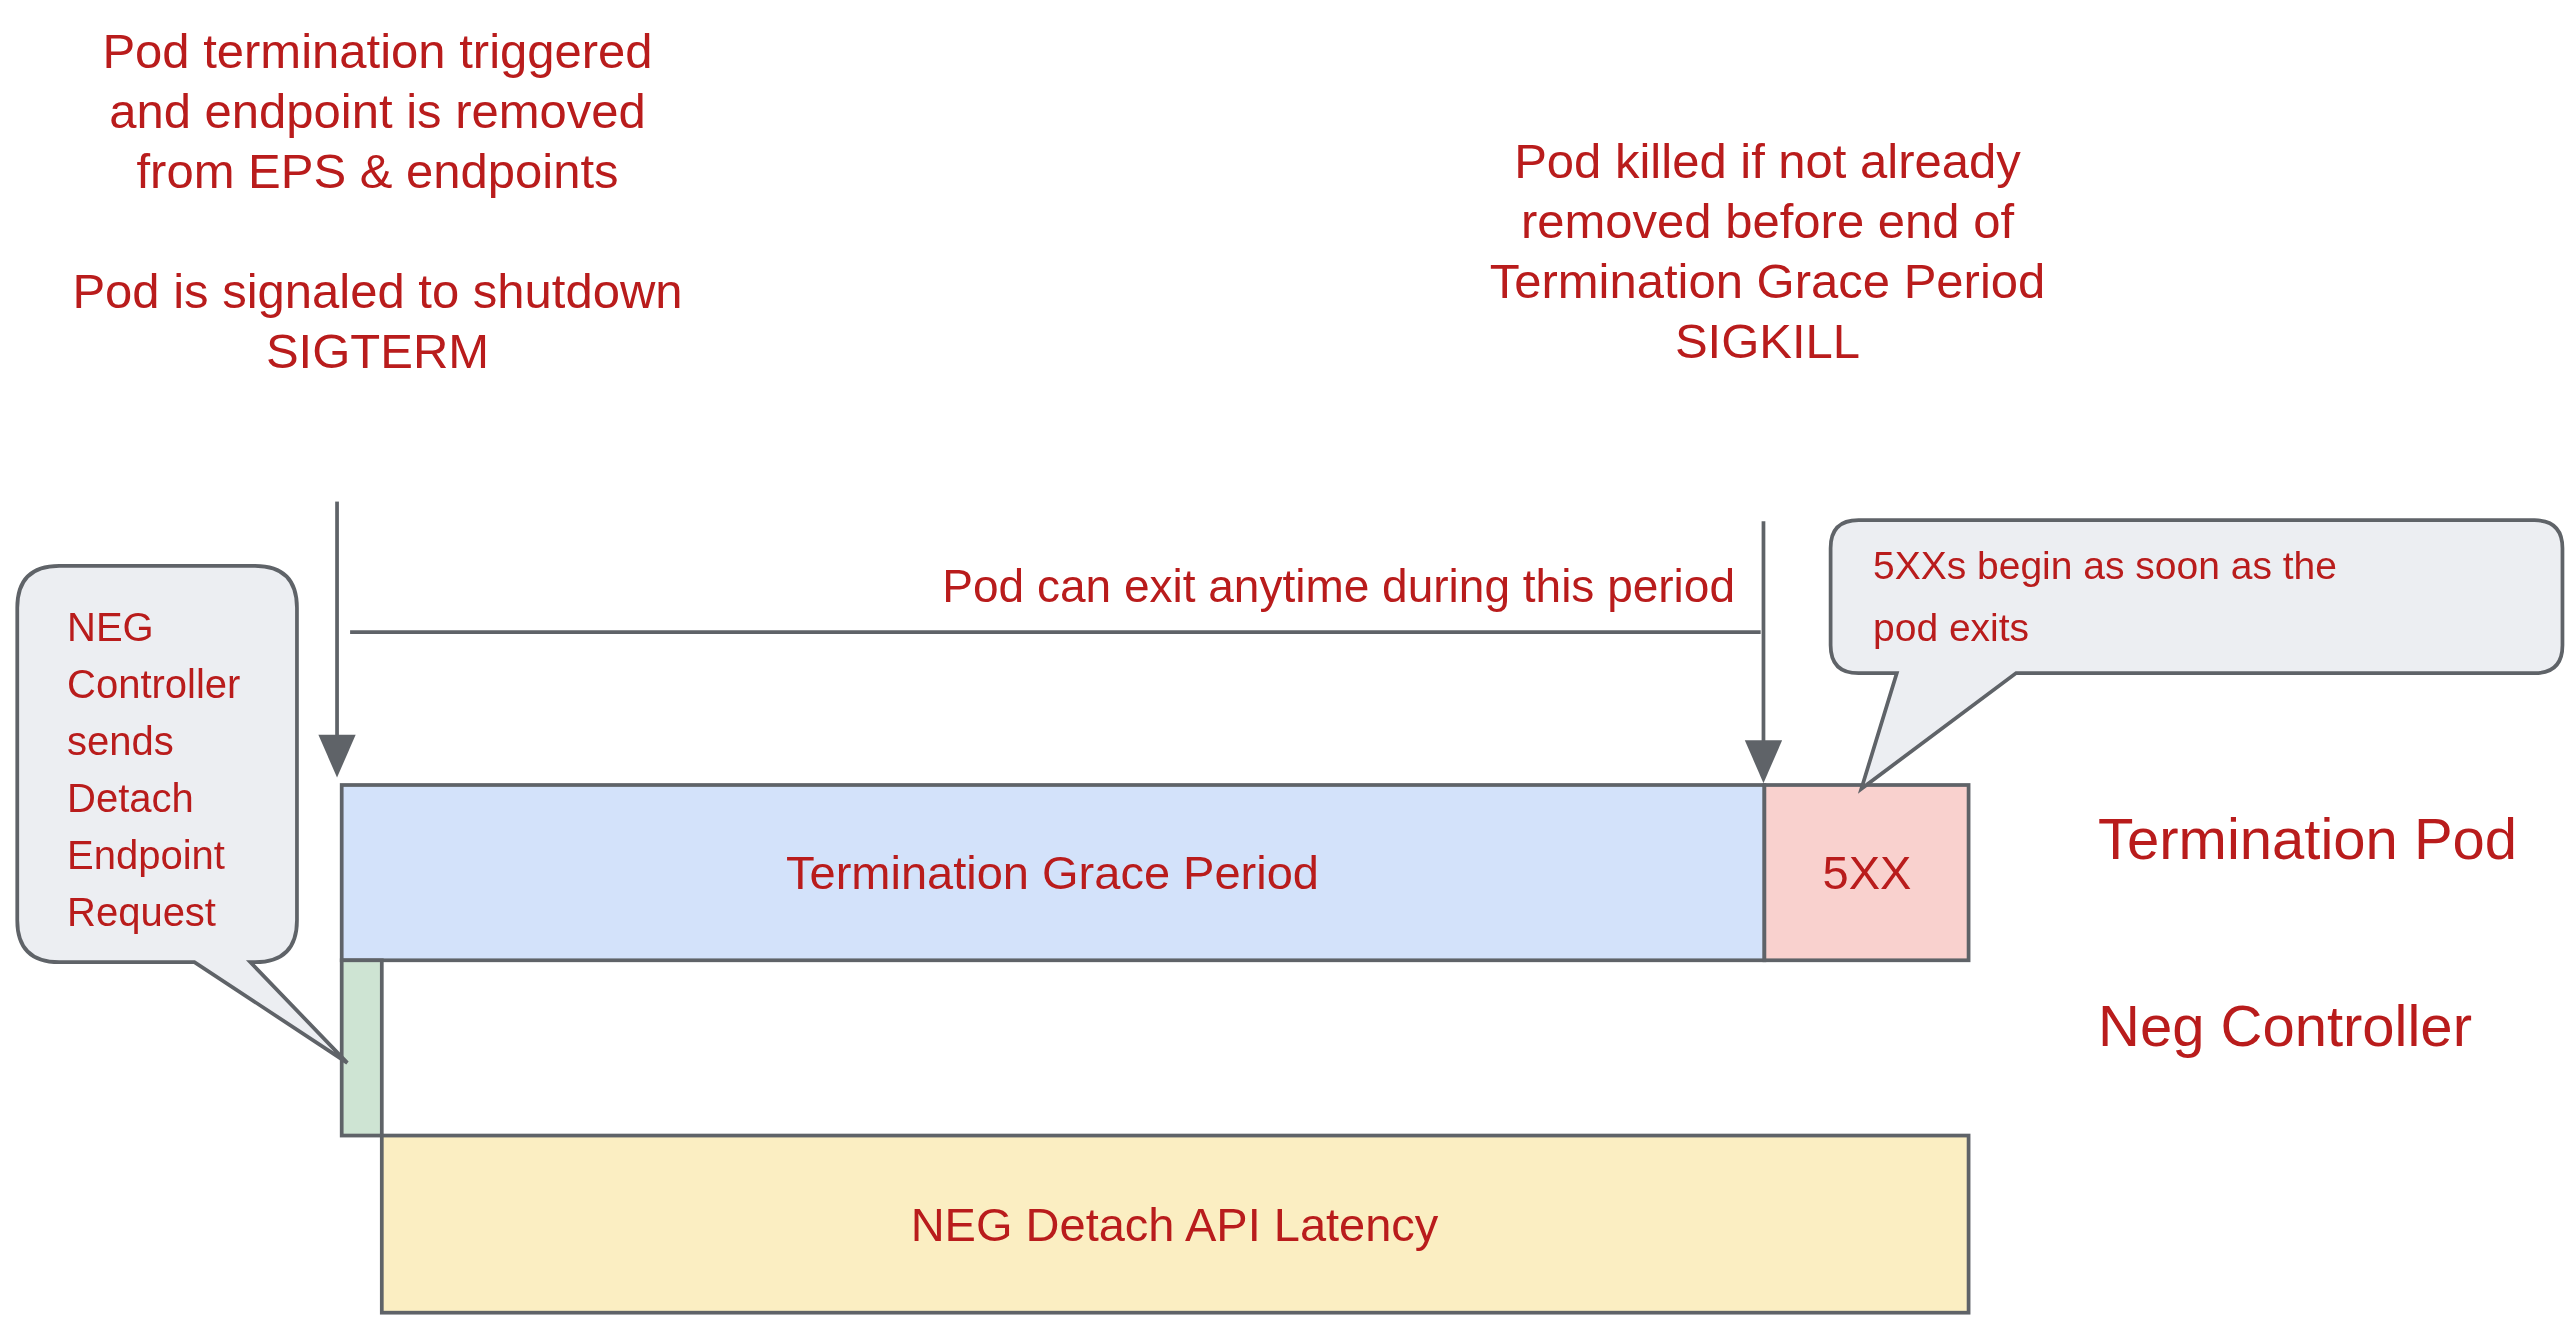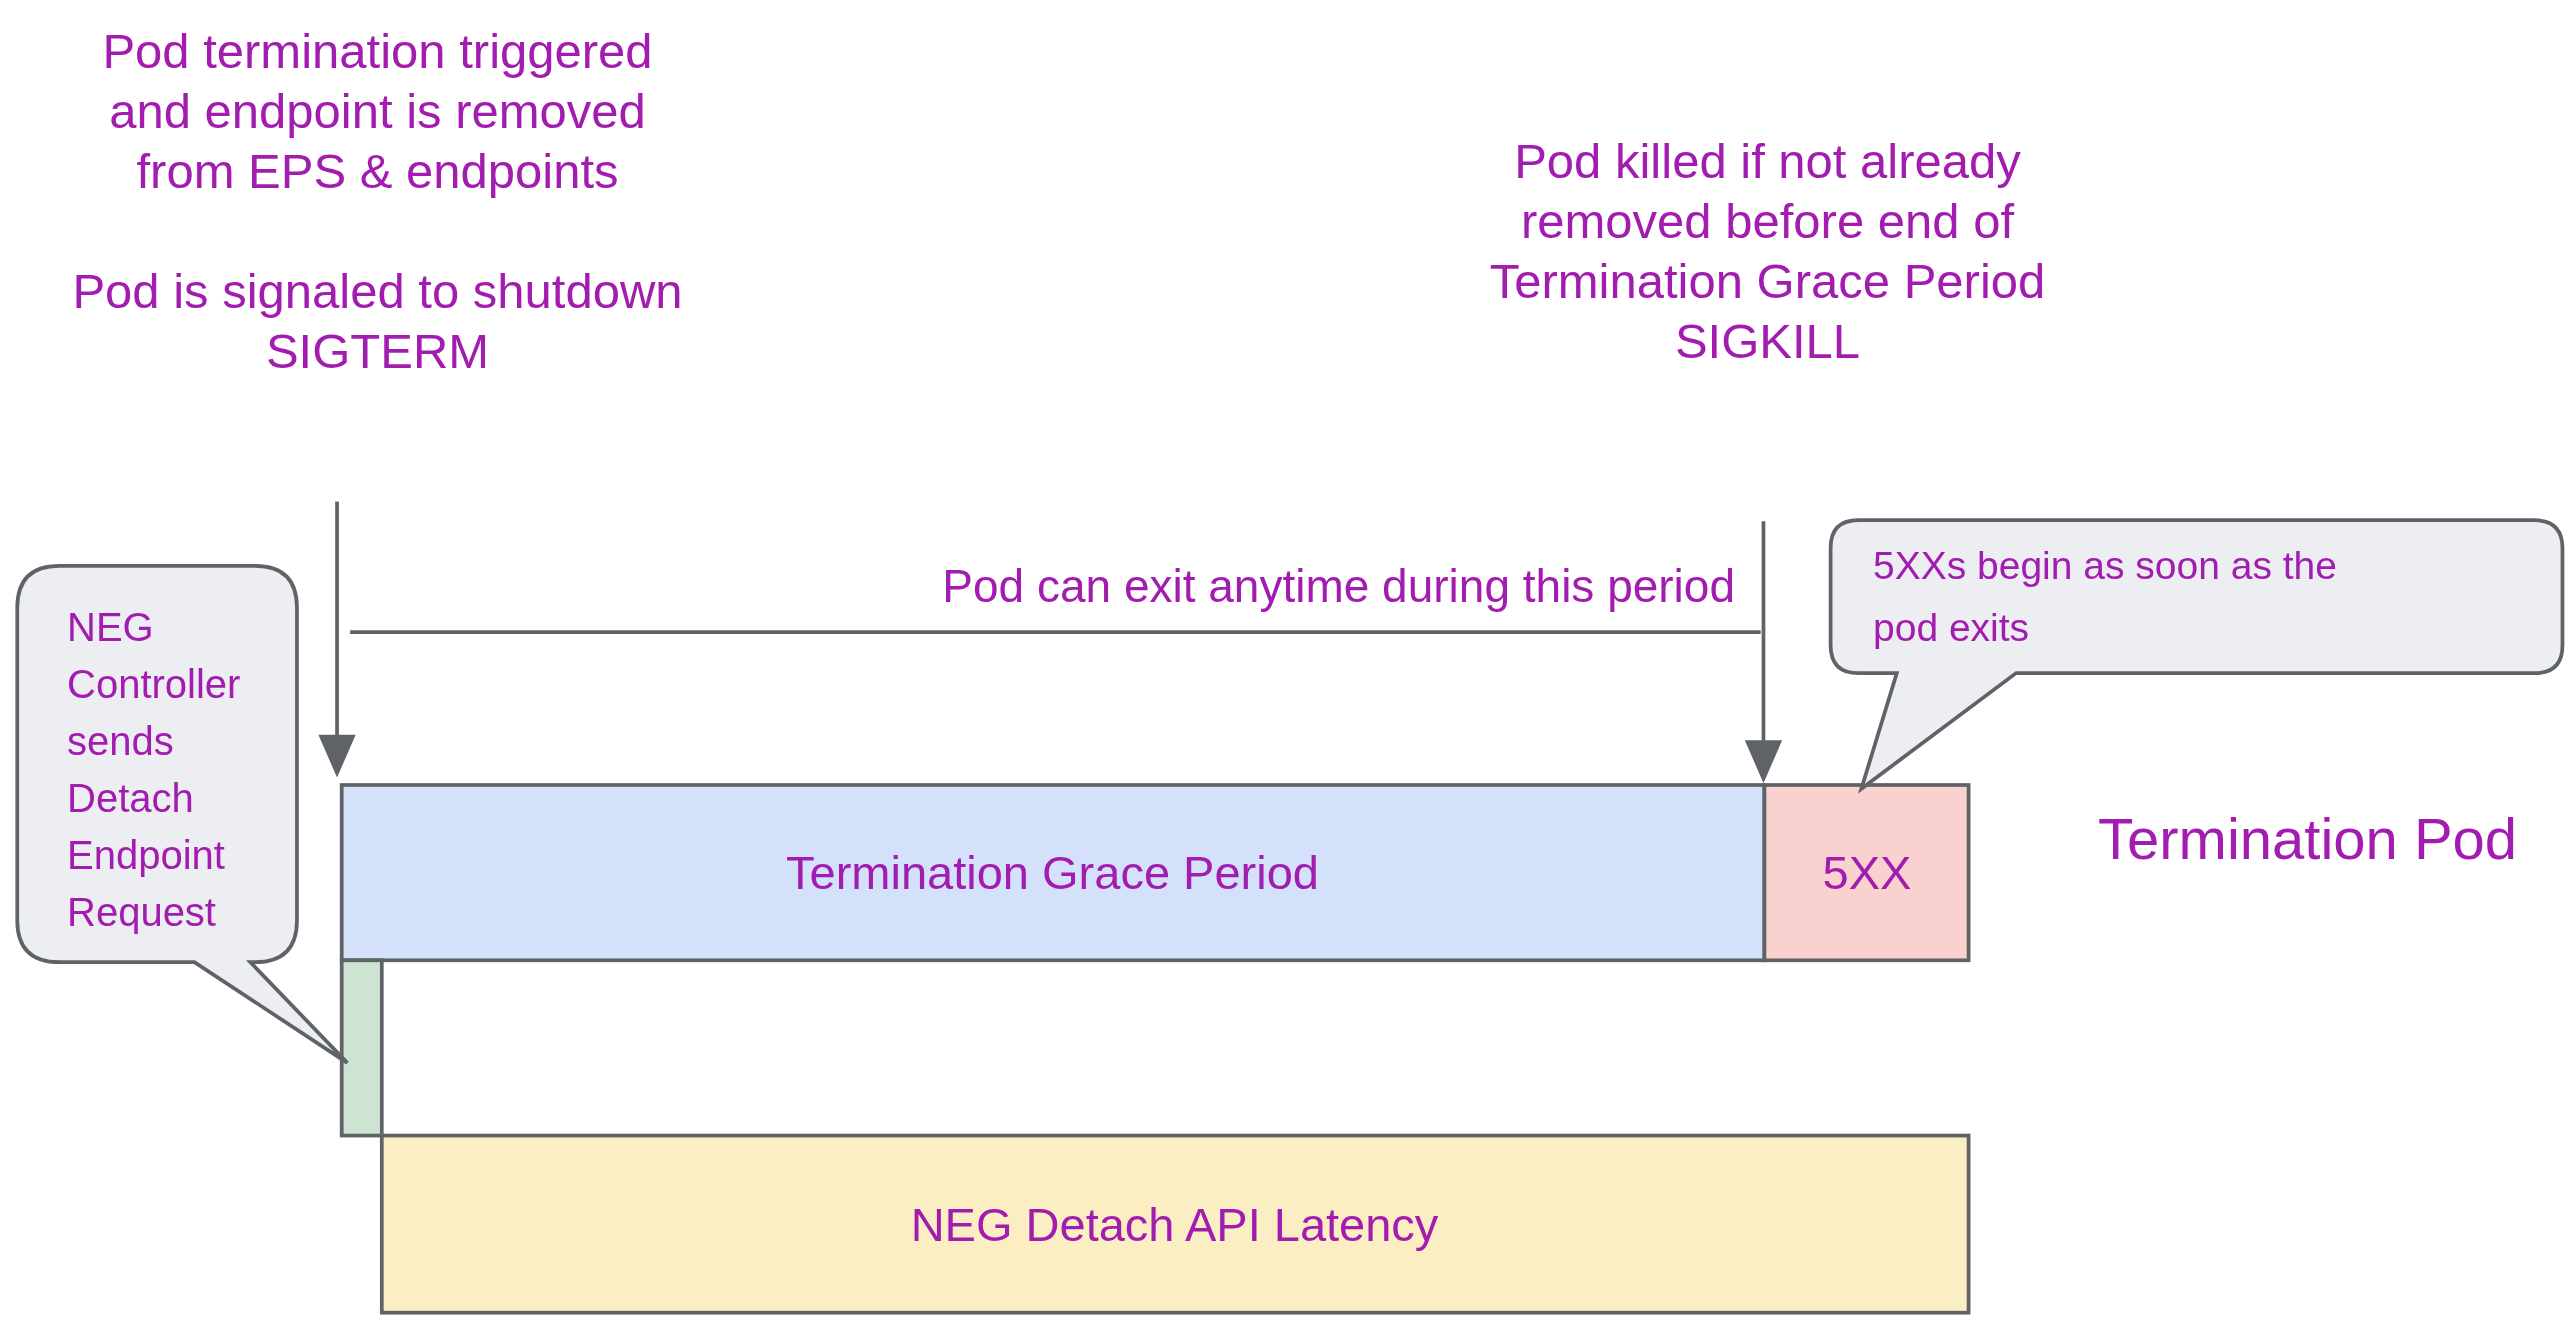--- a/index.html
+++ b/index.html
@@ -5,21 +5,21 @@
   html,body{margin:0;padding:0;background:#ffffff;}
   body{width:2576px;height:1336px;overflow:hidden;
        font-family:"Liberation Sans","DejaVu Sans",sans-serif;color:#202124;}
   .canvas{position:relative;width:2576px;height:1336px;background:#ffffff;}
   svg.layer{position:absolute;left:0;top:0;width:2576px;height:1336px;}
 
   .shape{stroke:#5f6368;stroke-width:4;}
   .connector{stroke:#5f6368;stroke-width:4;fill:none;}
   .arrowhead{fill:#5f6368;stroke:none;}
 
-  .txt{position:absolute;white-space:pre-line;color:#a21caf;}
+  .txt{position:absolute;white-space:pre-line;color:#b91c1c;}
   .center{text-align:center;}
   .flexcenter{display:flex;align-items:center;justify-content:center;text-align:center;}
 
   [data-name="annotation-pod-termination"]{left:51px;top:20.5px;width:653px;
       font-size:49px;line-height:60px;}
   [data-name="annotation-pod-killed"]{left:1469px;top:131px;width:597px;
       font-size:49px;line-height:60px;}
   [data-name="period-span-label"]{left:373px;top:560px;width:1362px;
       font-size:46px;line-height:52px;text-align:right;}
 
@@ -90,15 +90,16 @@
 Endpoint
 Request</div>
   <div class="txt" data-name="callout-5xx-text">5XXs begin as soon as the
 pod exits</div>
 
   <div class="txt flexcenter" data-name="grace-period-label">Termination Grace Period</div>
   <div class="txt flexcenter" data-name="error-label">5XX</div>
   <div class="txt flexcenter" data-name="latency-label">NEG Detach API Latency</div>
 
   <div class="txt" data-name="row-label-kubernetes-pod">Termination Pod</div>
+  <div class="txt" data-name="row-label-neg-controller">Neg Controller</div>
 
 </div>
 
 
 </body></html>

